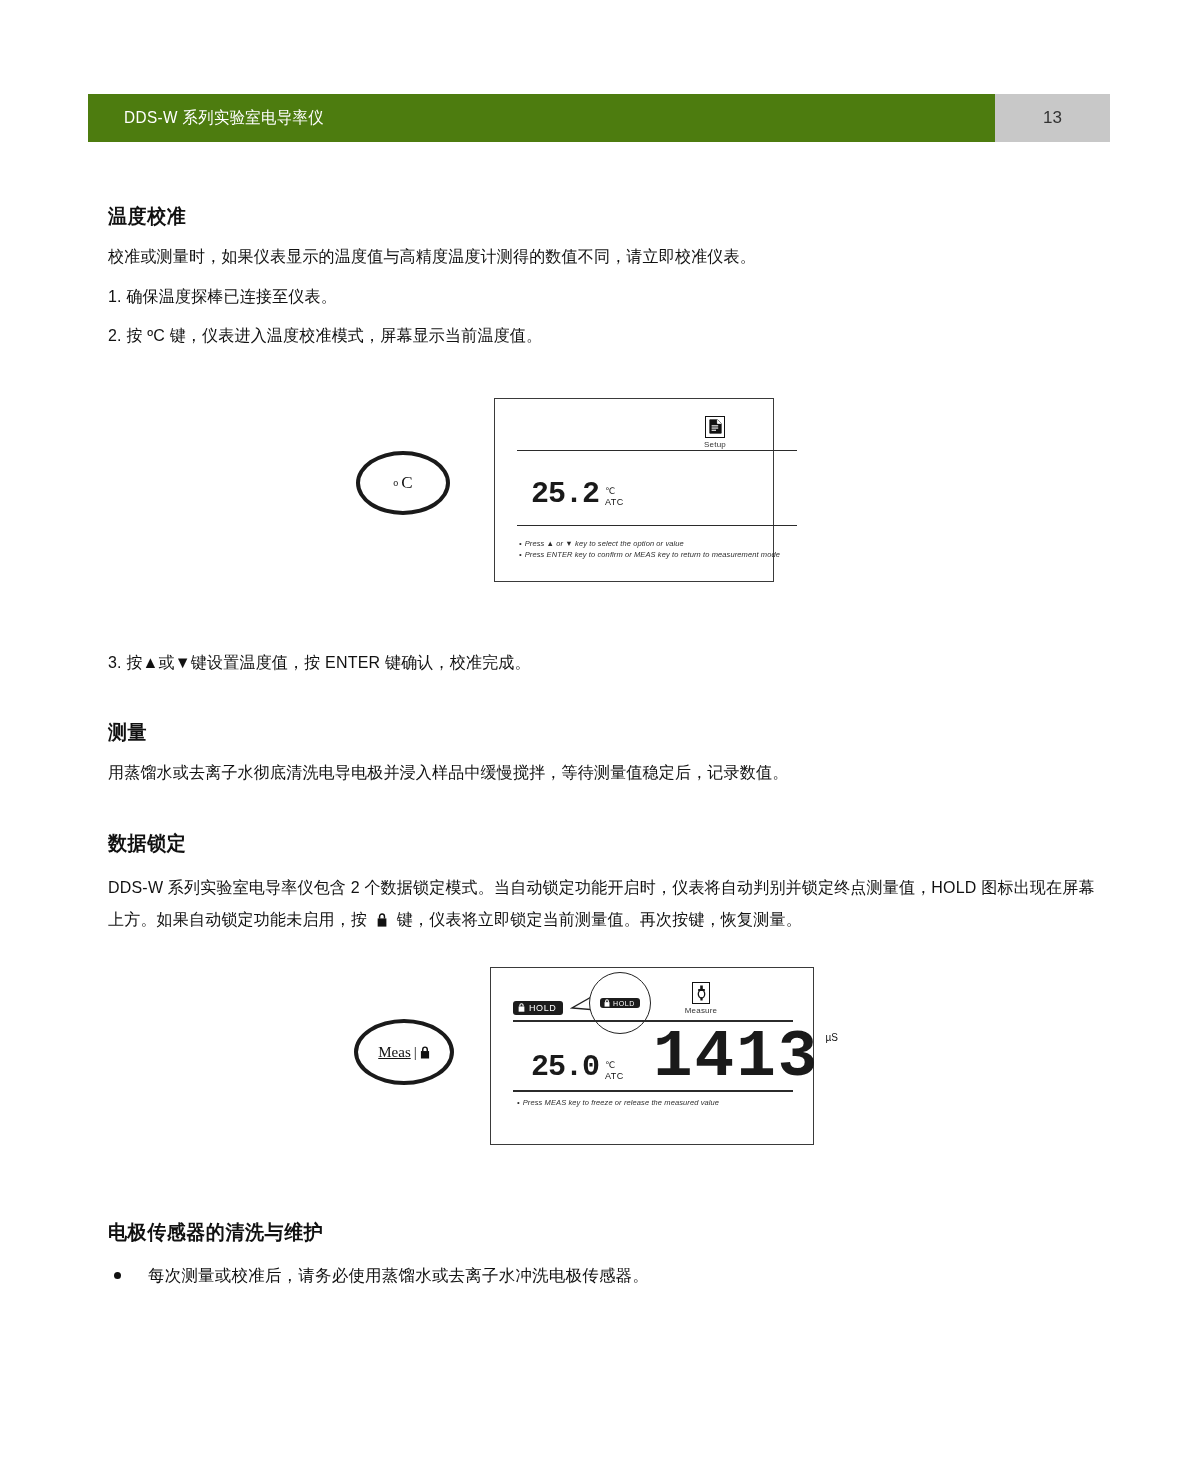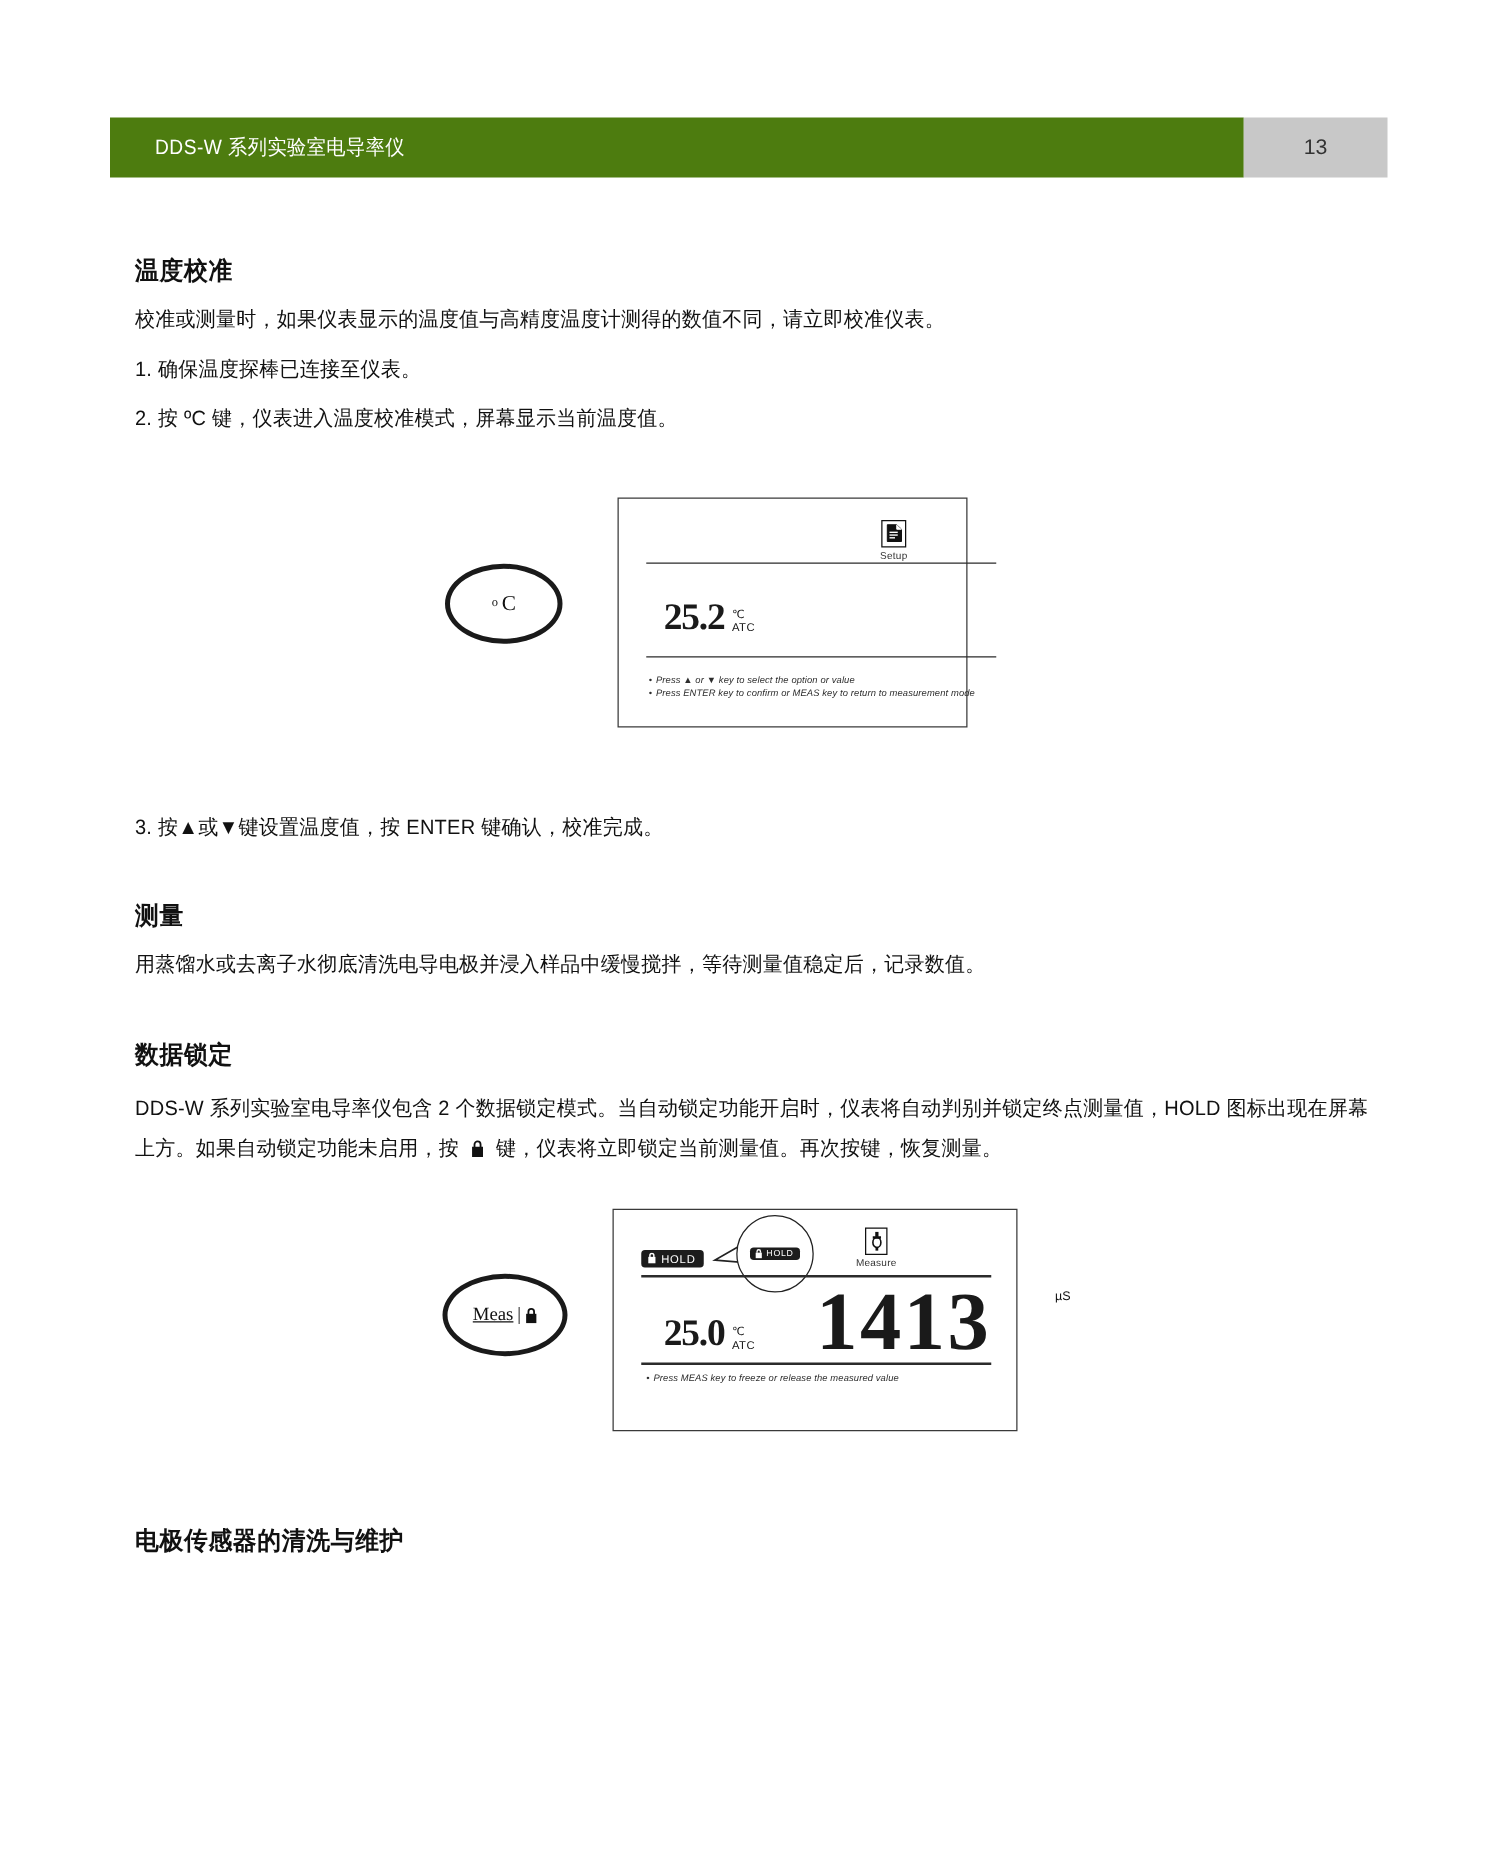--- a/index.html
+++ b/index.html
@@ -173,21 +173,21 @@
     height: 22px;
     border: 1.6px solid #111;
     margin: 0 auto;
     display: flex;
     align-items: center;
     justify-content: center;
   }
 
   
   .seg {
-    font-family: Liberation Serif, serif;
+    font-family: Liberation Mono, monospace;
     font-weight: bold;
     color: #1a1a1a;
     letter-spacing: -1px;
   }
   .seg-temp { font-size: 30px; }
   .seg-main { font-size: 66px; letter-spacing: 2px; }
   .unit-stack {
     display: inline-block;
     vertical-align: middle;
     text-align: left;
@@ -385,32 +385,33 @@
       <div class="lcd-rule" style="left:22px; top:52px; width:280px;"></div>
 
       <div style="position:absolute; left:40px; top:82px; display:flex; align-items:flex-end;">
         <span class="seg seg-temp">25.0</span>
         <span class="unit-stack" style="margin-bottom:2px;">
           <span class="unit-top">℃</span>
           <span class="unit-bot">ATC</span>
         </span>
       </div>
 
-      <div style="position:absolute; left:162px; top:52px; display:flex; align-items:flex-start;gap:45px;">
+      <div style="position:absolute; left:162px; top:52px; display:flex; align-items:flex-start;">
         <span class="seg seg-main">1413</span>
         <span class="unit-us" style="margin-top:12px; margin-left:6px;">µS</span>
       </div>
 
       <div class="lcd-rule" style="left:22px; top:122px; width:280px;"></div>
 
       <div class="lcd-footnotes" style="left:26px; top:130px;">
         <div><span class="fn-bullet">•</span><span>Press MEAS key to freeze or release the measured value</span></div>
       </div>
     </div>
   </div>
 
   <div class="spacer-lg"></div>
 
   <h2 class="sec-title">电极传感器的清洗与维护</h2>
   <ul class="bullets">
+    <li>每次测量或校准后，请务必使用蒸馏水或去离子水冲洗电极传感器。</li>
   </ul>
 
 </div>
 
 </body></html>

